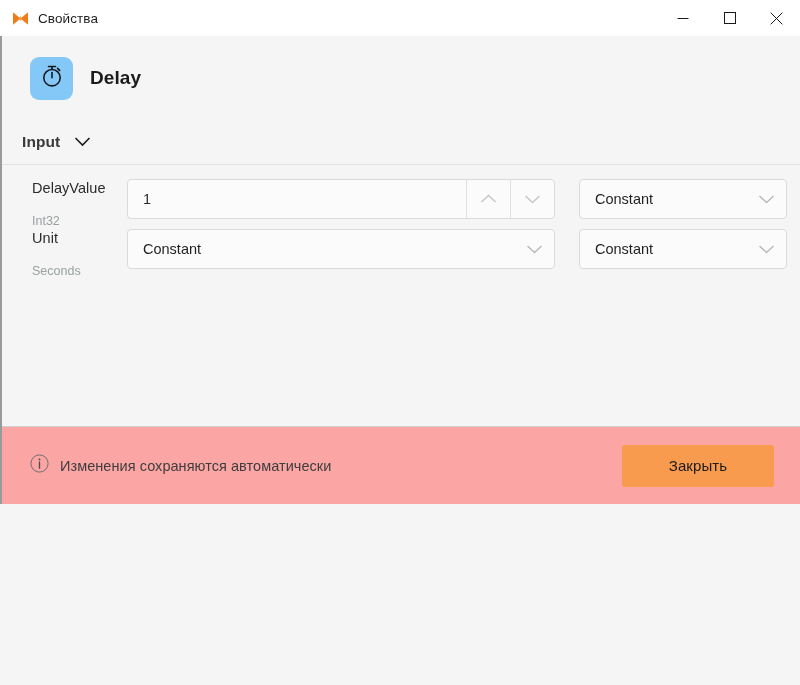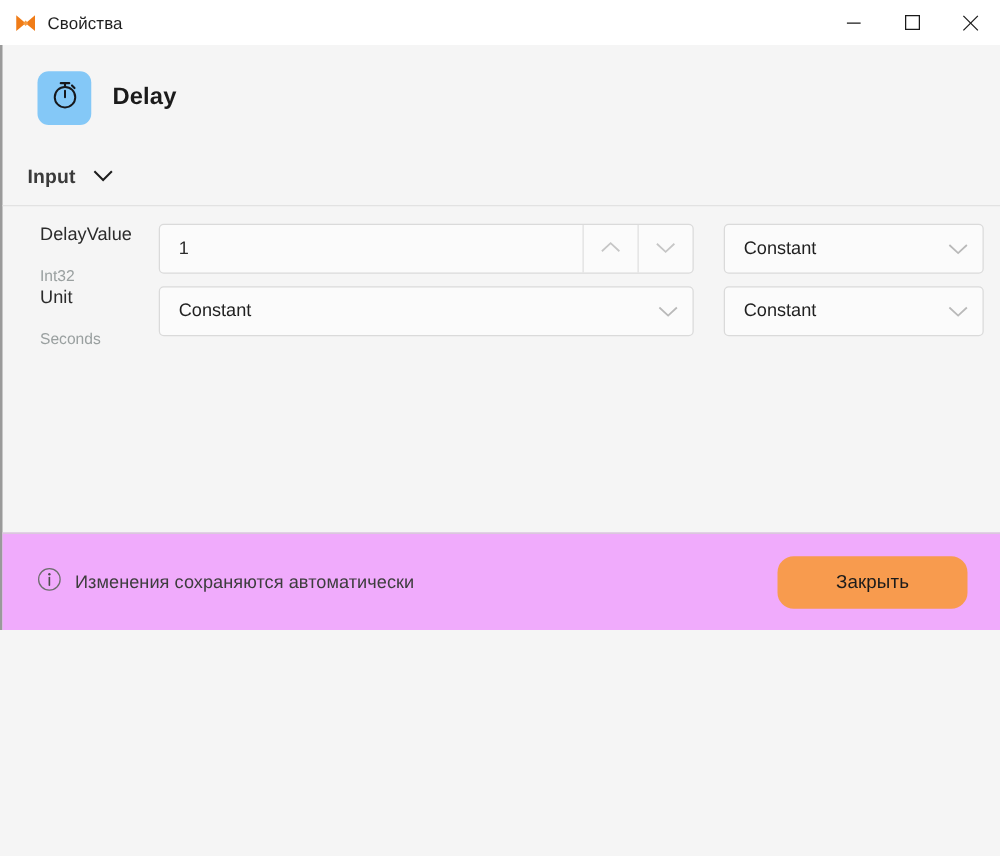--- a/index.html
+++ b/index.html
@@ -214,21 +214,21 @@
     justify-content: center;
     border-left: 1px solid #e0e0e0;
     box-sizing: border-box;
     cursor: default;
   }
 
   
   #footer-bar {
     height: 78px;
     flex: 0 0 auto;
-    background: #f0abfc;
+    background: #fca5a5;
     border-top: 1px solid #d2d2d2;
     display: flex;
     align-items: center;
     padding: 0 26px 0 28px;
     box-sizing: border-box;
   }
   #footer-status {
     display: flex;
     align-items: center;
     gap: 11px;
@@ -237,21 +237,21 @@
     font-size: 14.5px;
     color: #3d3d3d;
     letter-spacing: 0.05px;
   }
   #close-button {
     margin-left: auto;
     width: 152px;
     height: 42px;
     background: #f89b4e;
     border: none;
-    border-radius: 13px;
+    border-radius: 3px;
     font-family: "Liberation Sans", sans-serif;
     font-size: 15px;
     color: #1b1b1b;
     cursor: default;
     letter-spacing: 0.1px;
   }
 </style>
 </head>
 <body>
 

